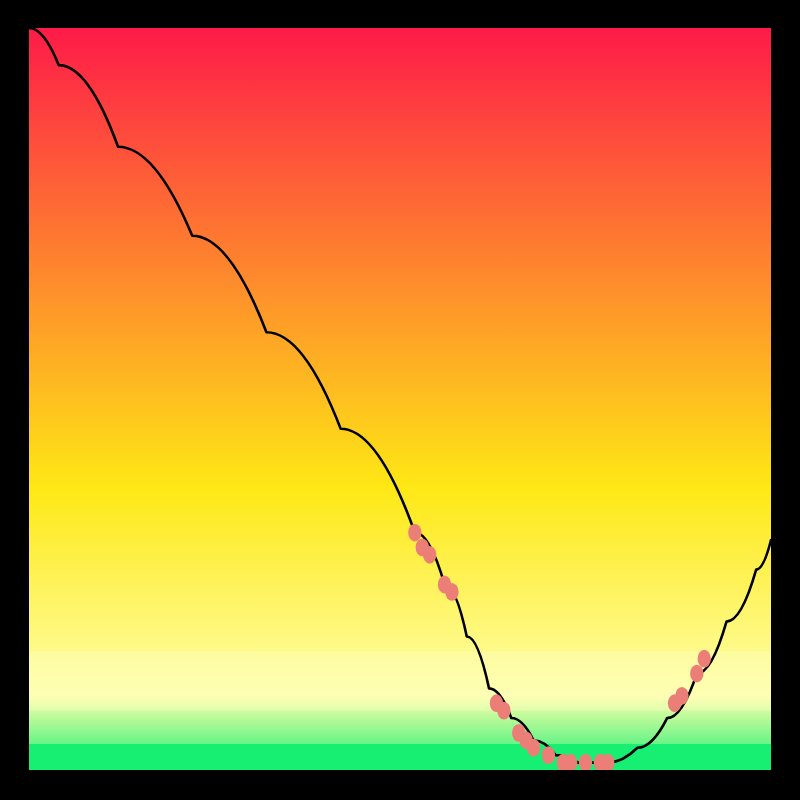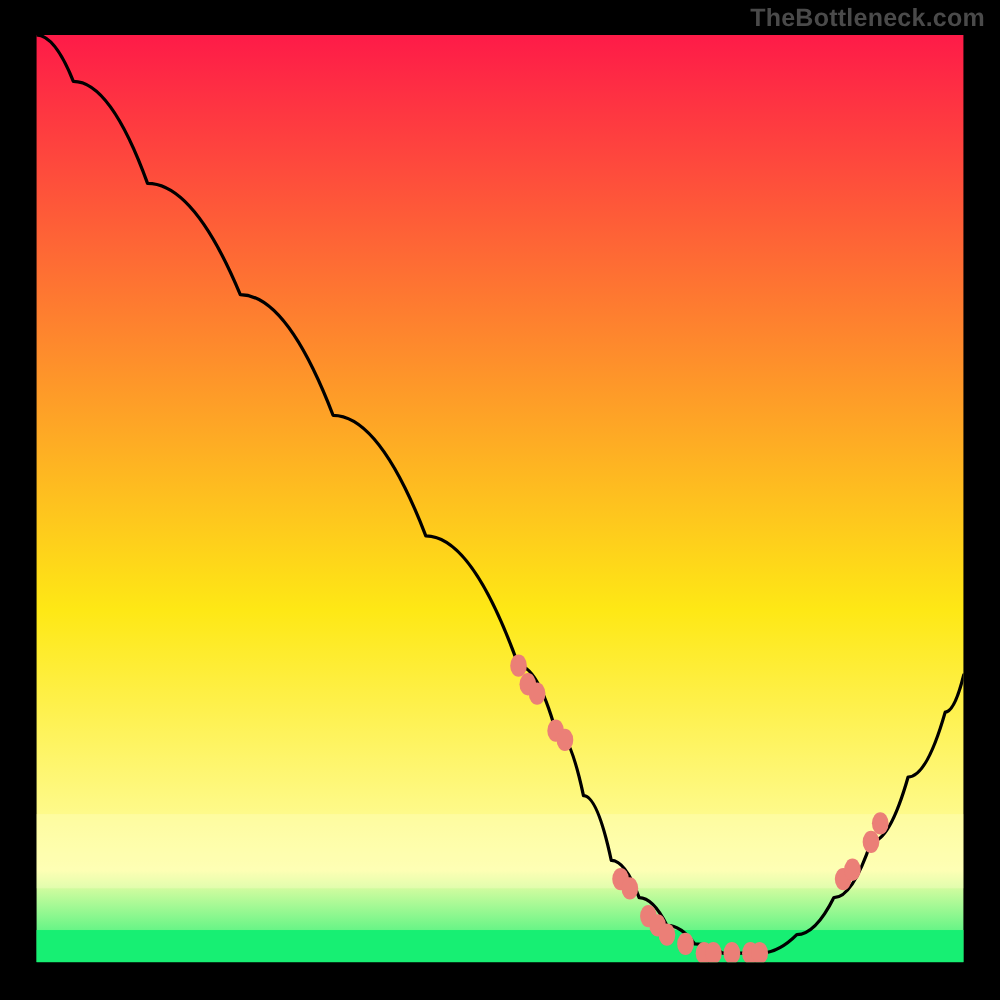--- a/index.html
+++ b/index.html
@@ -29,21 +29,20 @@
     height: 742px;
     overflow: hidden;
   }
   .plot svg { display: block; }
 </style>
 </head>
 <body>
 
 <div class="stage">
 
-  <div class="watermark">TheBottleneck.com</div>
 
   <div class="plot">
     <svg width="742" height="742" viewBox="0 0 100 100" preserveAspectRatio="none">
       <defs>
         <linearGradient id="bg" x1="0" y1="0" x2="0" y2="1">
           <stop offset="0" stop-color="#fe1b48"></stop>
           <stop offset="0.62" stop-color="#fee815"></stop>
           <stop offset="0.90" stop-color="#feffaa"></stop>
           <stop offset="1" stop-color="#17ef73"></stop>
         </linearGradient>

